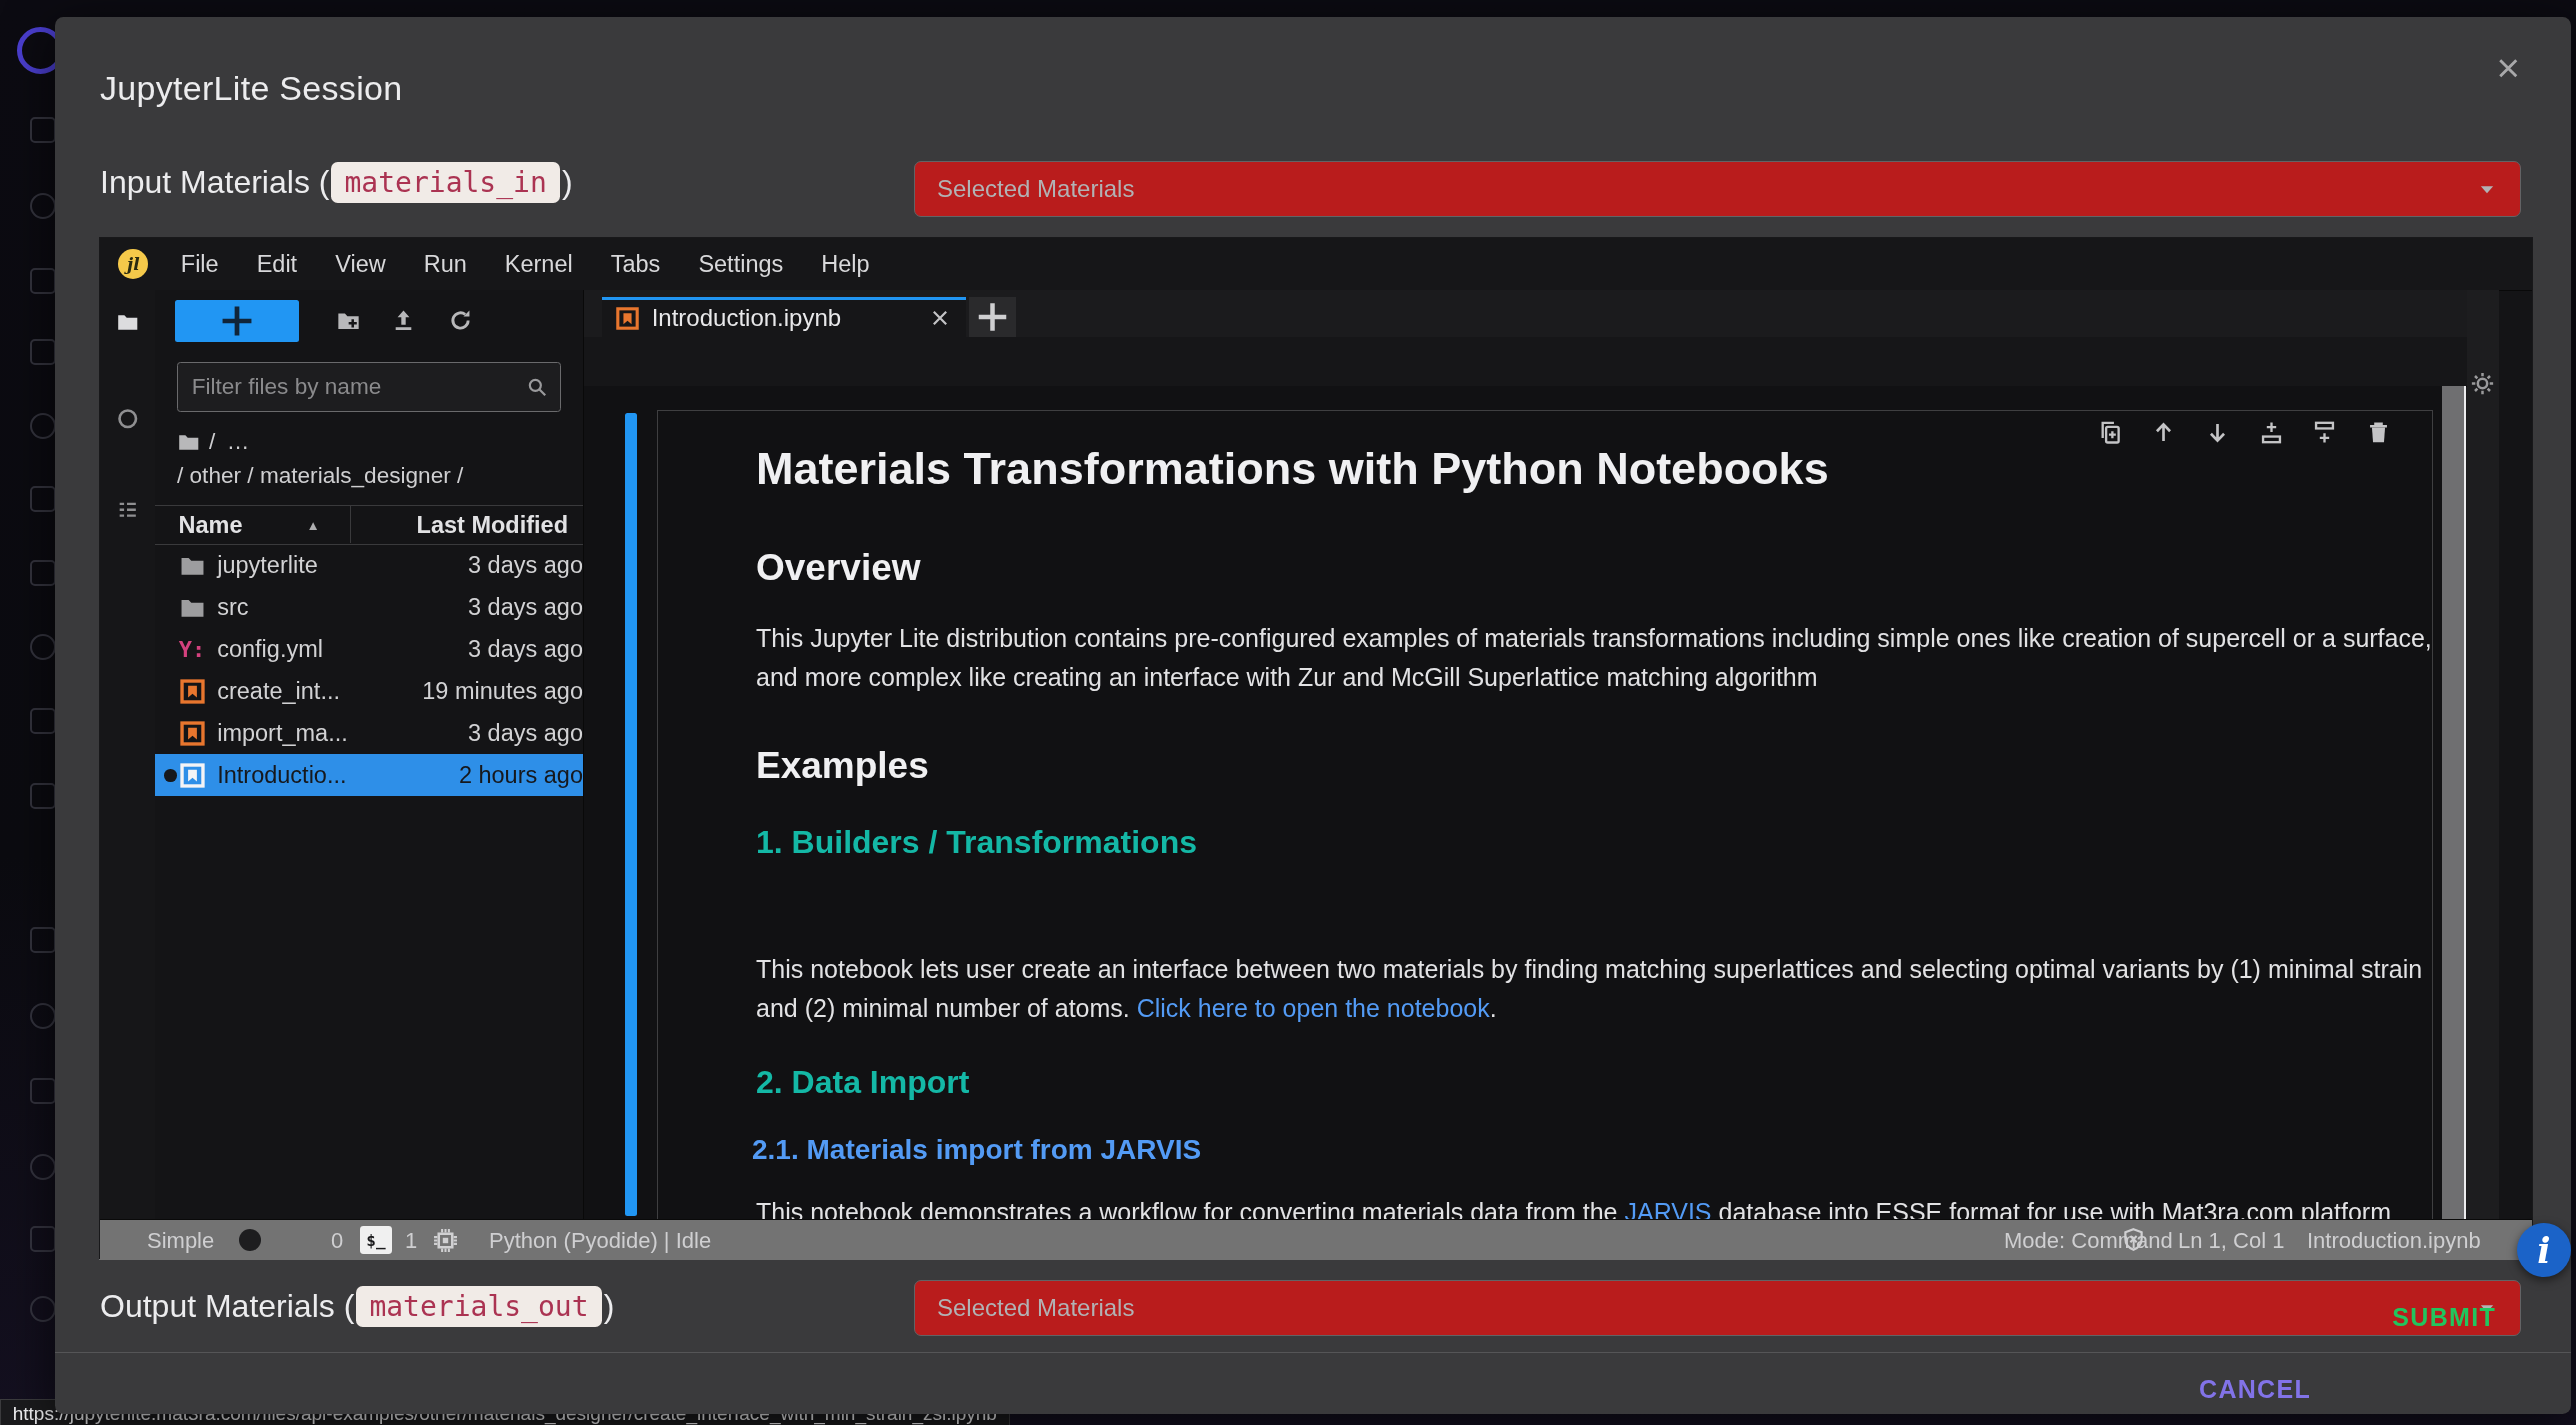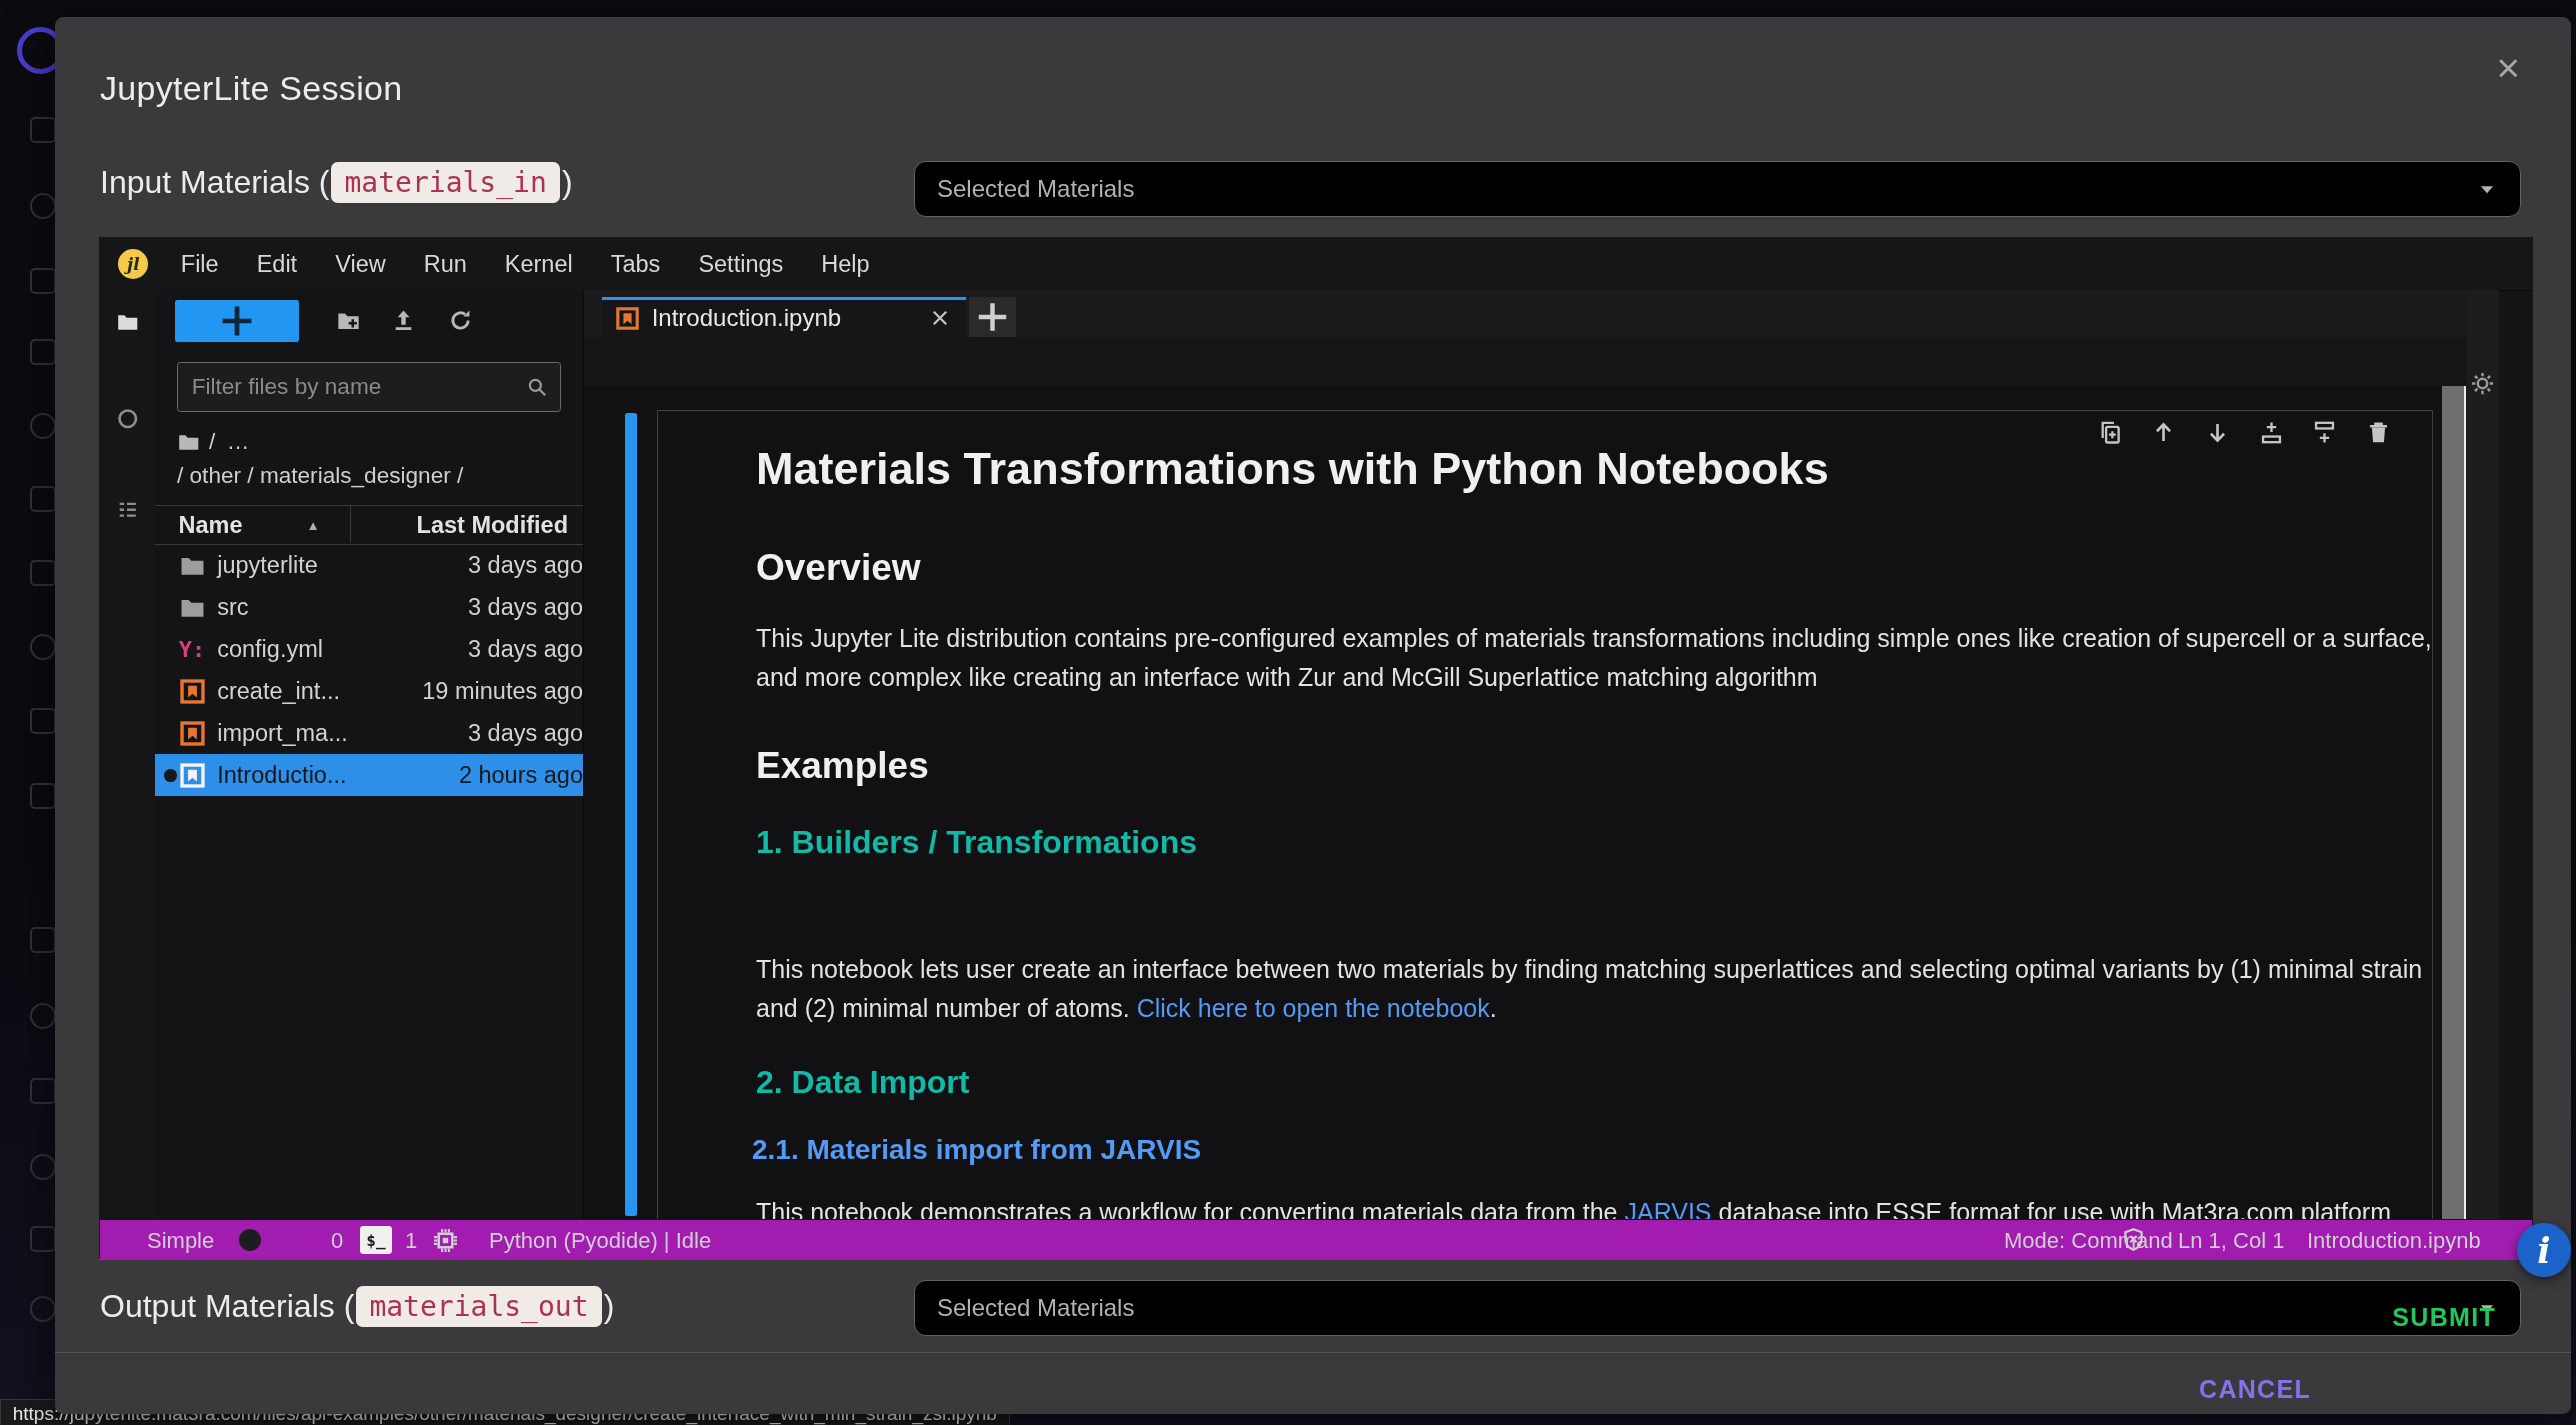--- a/index.html
+++ b/index.html
@@ -12,21 +12,21 @@
   .bd-icon{width:22px;height:22px;border:2.5px solid #3e3e4a;border-radius:5px;opacity:.8}
   .bd-icon.round{border-radius:50%}
   .bd-logo{width:37px;height:37px;border:5.9px solid #4b3fd0;border-radius:50%}
   
   .modal{left:55px;top:17px;width:2516px;height:1397px;background:#3a3a3c;border-radius:8.4px;
          box-shadow:0 11.7px 50px rgba(0,0,0,.65)}
   .modal-title{font-size:34px;font-weight:400;color:#ececee;letter-spacing:0.3px}
   .fieldlabel{font-size:32px;color:#ececee;display:flex;align-items:center;white-space:nowrap}
   .chip{font-family:"DejaVu Sans Mono",monospace;font-size:28px;color:#ab3352;background:#f1ebe7;
         border-radius:6.7px;padding:4.2px 13.4px;margin:0 1.7px}
-  .dropdown{height:54px;background:#000000;border:0.8px solid #636365;border-radius:12px;
+  .dropdown{height:54px;background:#b91c1c;border:0.8px solid #636365;border-radius:7px;
             display:flex;align-items:center;padding:0 22px;justify-content:space-between;cursor:pointer}
   .dd-label{font-size:24px;color:#b2b2b4}
   .dd-caret{width:22px;height:22px;color:#b2b2b4}
   .btn{font-size:25px;font-weight:bold;letter-spacing:1.3px}
   
   .jframe{left:44px;top:220px;width:2432px;height:1021px;background:#141416;
           border:0.8px solid #18181a;border-bottom:1.7px solid #c8c8ca;box-sizing:content-box}
   .menubar{left:0;top:0;width:2432px;height:52px;background:#161618;border-bottom:0.8px solid #090909;
            display:flex;align-items:center}
   .menuitem{font-size:23.5px;color:#d8d8da;padding:0 19px}
@@ -63,21 +63,21 @@
   .cellbar{left:41px;top:27px;width:11.7px;height:803px;background:#2196f3;border-radius:2.5px}
   .cellbox{left:73px;top:23.5px;width:1774px;height:839px;border:0.8px solid #3f3f41}
   .nb-h1{font-size:45px;font-weight:bold;color:#f0f0f2;white-space:nowrap}
   .nb-h2{font-size:37px;font-weight:bold;color:#f0f0f2}
   .nb-h3{font-size:32px;font-weight:bold;color:#14b8a6}
   .nb-p{font-size:25px;line-height:39px;color:#e2e2e4;width:1685px}
   .nb-link{color:#539bf5}
   .nb-hlink{font-size:28px;font-weight:bold;color:#539bf5}
   .scrolltrack{left:1858px;top:96px;width:22px;height:834px;background:#6f6f71;border-right:2.5px solid #ececee}
   .rightstrip{left:1883px;top:0px;width:32px;height:929px;background:#1d1d1f}
-  .statusbar{left:0;top:981px;width:2432px;height:40px;background:#a21caf;border-top:0.8px solid #0a0a0a;
+  .statusbar{left:0;top:981px;width:2432px;height:40px;background:#737373;border-top:0.8px solid #0a0a0a;
              font-size:22px;color:#cfcfd1}
   .toggle{width:65px;height:28.5px;border-radius:14.3px;background:#5f5f61;position:relative;cursor:pointer}
   .toggle::after{content:"";position:absolute;left:3.4px;top:3.4px;width:22px;height:22px;border-radius:50%;background:#1d1d1f}
   .termbadge{width:32px;height:28.5px;background:#f0f0f0;border-radius:3.4px;color:#1a1a1c;
              font-family:"DejaVu Sans Mono",monospace;font-size:16px;font-weight:bold;
              display:flex;align-items:center;justify-content:center}
   .divider{height:0.8px;background:#555557}
   .infofab{left:2517px;top:1223px;width:54px;height:54px;border-radius:50%;background:#1b63c8;color:#fff;
            font-family:"DejaVu Serif",serif;font-style:italic;font-weight:bold;font-size:35px;
            display:flex;align-items:center;justify-content:center;box-shadow:0 3.4px 10px rgba(0,0,0,.5);cursor:pointer}

